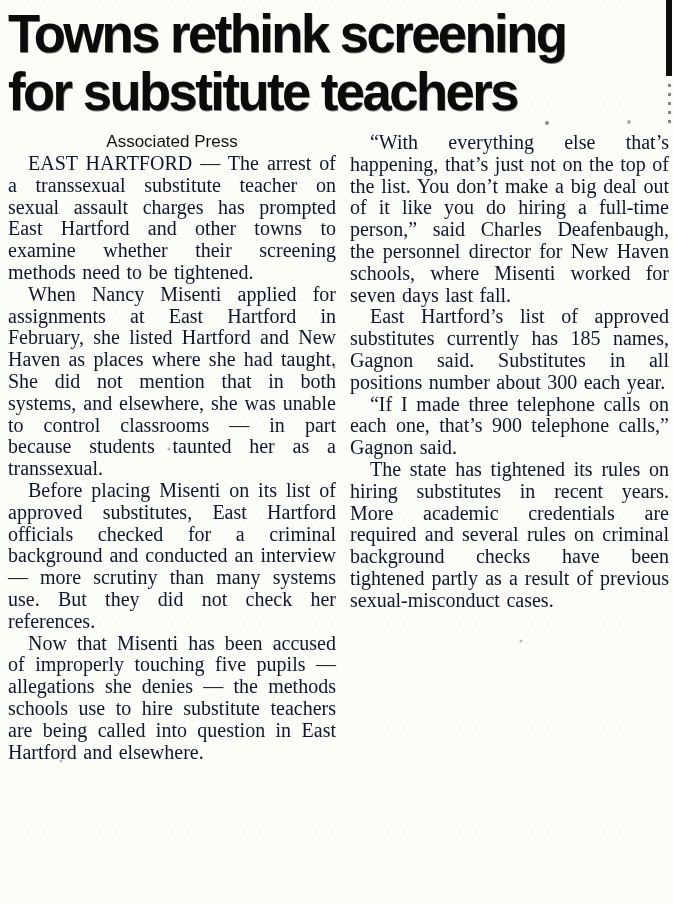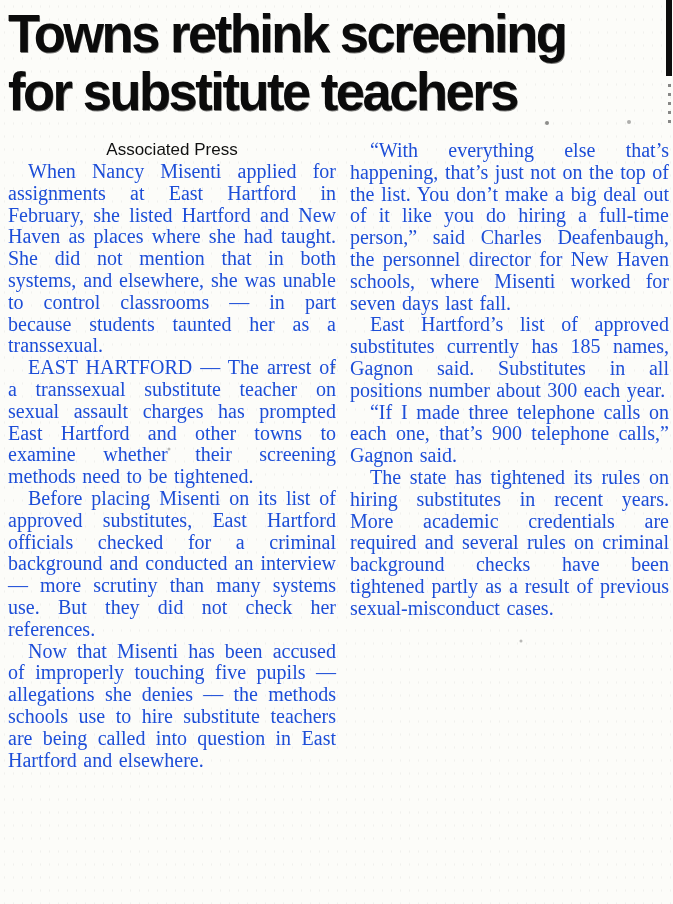--- a/index.html
+++ b/index.html
@@ -35,21 +35,21 @@
     letter-spacing: -2.5px;
     white-space: nowrap;
     transform: scaleX(0.97);
     transform-origin: left center;
     text-shadow: 0.6px 0.6px 0 rgba(10,10,10,0.55);
   }
   .columns {
     display: flex;
     gap: 14px;
     padding: 0 4px 0 8px;
-    margin-top: 20px;
+    margin-top: 12px;
   }
   .col {
     width: 330px;
   }
   .col.right {
     width: 321px;
   }
   .byline {
     font-family: "Liberation Sans", "DejaVu Sans", sans-serif;
     font-size: 17px;
@@ -58,21 +58,21 @@
     margin: 0 0 1px 0;
     color: #111;
   }
   p.para {
     margin: 0;
     font-size: 20px;
     line-height: 21.8px;
     text-align: justify;
     text-indent: 20px;
     word-spacing: 1.5px;
-    color: #1d4ed8;
+    color: #0f172a;
   }
   
   .edge-bar {
     position: absolute;
     top: 0;
     right: 1px;
     width: 6px;
     height: 76px;
     background: #0d0d0d;
   }
@@ -110,22 +110,22 @@
 
   <h1 class="headline" style="margin:0;">
     <span class="hl-line">Towns rethink screening</span>
     <span class="hl-line">for substitute teachers</span>
   </h1>
 
   <div class="columns">
     <div class="col left">
       <div class="byline">Associated Press</div>
       <div>
+          <p class="para">EAST HARTFORD — The arrest of a transsexual substitute teacher on sexual assault charges has prompted East Hartford and other towns to examine whether their screening methods need to be tightened.</p>
           <p class="para">When Nancy Misenti applied for assignments at East Hartford in February, she listed Hartford and New Haven as places where she had taught. She did not mention that in both systems, and elsewhere, she was unable to control classrooms — in part because students taunted her as a transsexual.</p>
-          <p class="para">EAST HARTFORD — The arrest of a transsexual substitute teacher on sexual assault charges has prompted East Hartford and other towns to examine whether their screening methods need to be tightened.</p>
           <p class="para">Before placing Misenti on its list of approved substitutes, East Hartford officials checked for a criminal background and conducted an interview — more scrutiny than many systems use. But they did not check her references.</p>
           <p class="para">Now that Misenti has been accused of improperly touching five pupils — allegations she denies — the methods schools use to hire substitute teachers are being called into question in East Hartford and elsewhere.</p>
         </div>
     </div>
     <div class="col right">
       <div>
           <p class="para">“With everything else that’s happening, that’s just not on the top of the list. You don’t make a big deal out of it like you do hiring a full-time person,” said Charles Deafenbaugh, the personnel director for New Haven schools, where Misenti worked for seven days last fall.</p>
           <p class="para">East Hartford’s list of approved substitutes currently has 185 names, Gagnon said. Substitutes in all positions number about 300 each year.</p>
           <p class="para">“If I made three telephone calls on each one, that’s 900 telephone calls,” Gagnon said.</p>
           <p class="para">The state has tightened its rules on hiring substitutes in recent years. More academic credentials are required and several rules on criminal background checks have been tightened partly as a result of previous sexual-misconduct cases.</p>

